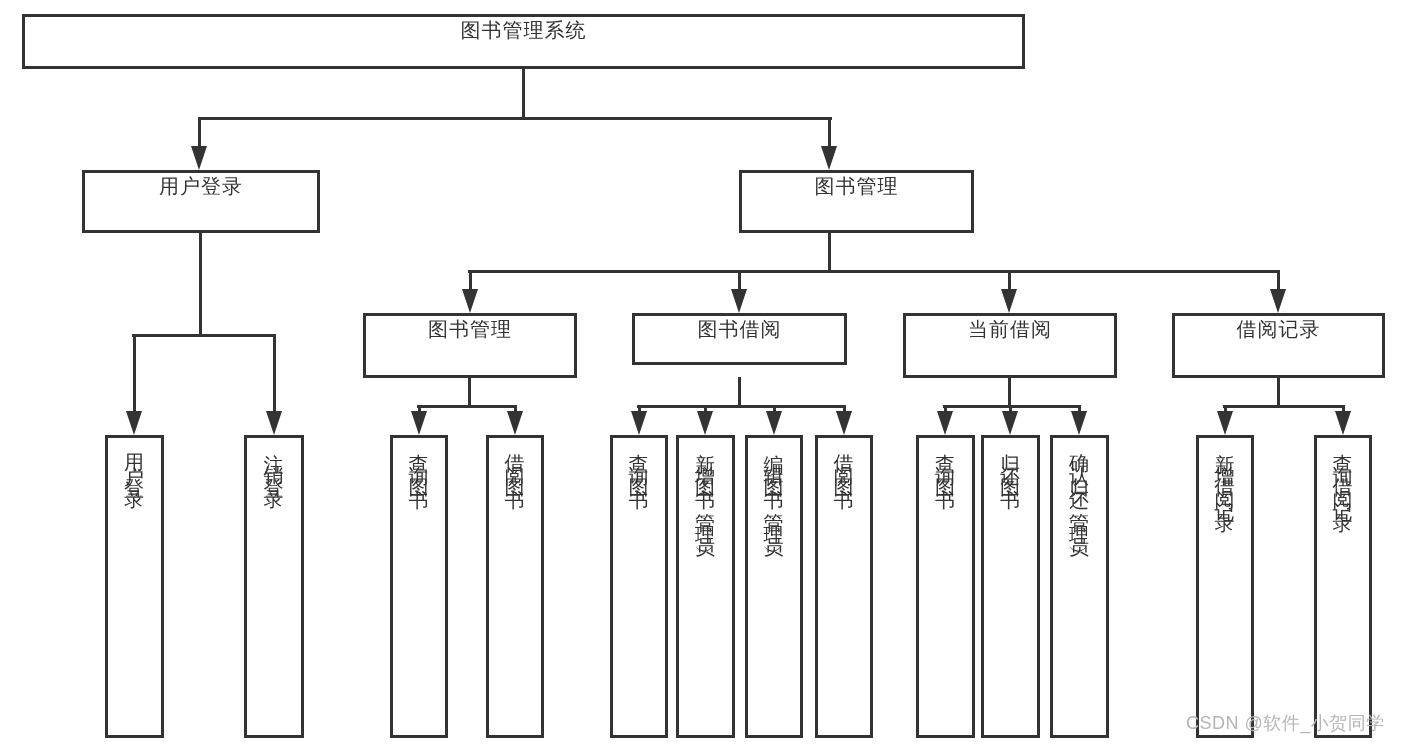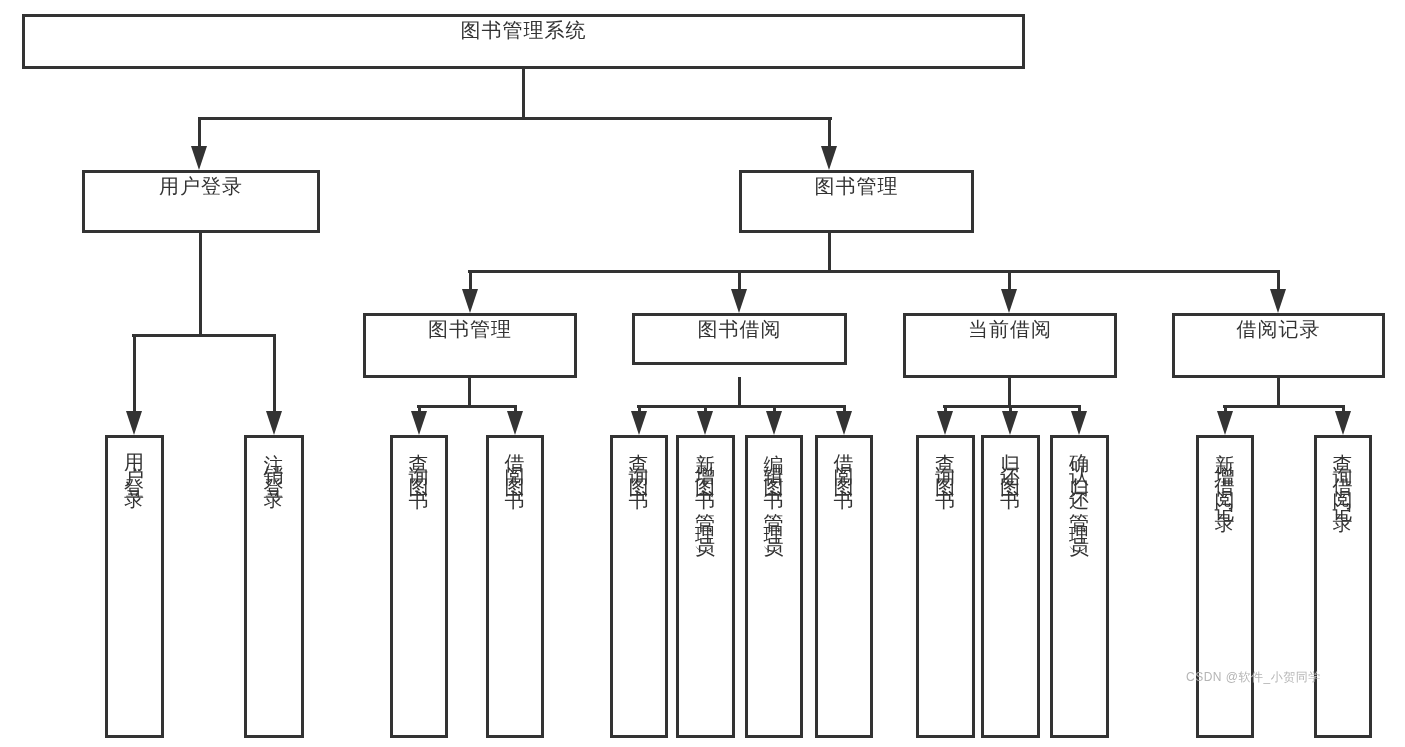--- a/index.html
+++ b/index.html
@@ -18,22 +18,22 @@
     letter-spacing:12px;line-height:1;white-space:nowrap;
   }
   .hline{position:absolute;height:3px;background:#333333;}
   .vline{position:absolute;width:3px;background:#333333;}
   .arrow{
     position:absolute;width:0;height:0;
     border-left:8px solid transparent;border-right:8px solid transparent;
     border-top:24px solid #333333;
   }
   .watermark{
-    position:absolute;left:1186px;top:669px;z-index:5;
-    font-size:12px;color:#b5b5b5;letter-spacing:0.5px;white-space:nowrap;
+    position:absolute;left:1186px;top:711px;z-index:5;
+    font-size:18px;color:#b5b5b5;letter-spacing:0.5px;white-space:nowrap;
   }
 </style>
 </head>
 <body>
 
 <div id="canvas">
 
   <div class="box" style="left:22px;top:14px;width:1003px;height:55px;">
     <span>图书管理系统</span>
   </div>

